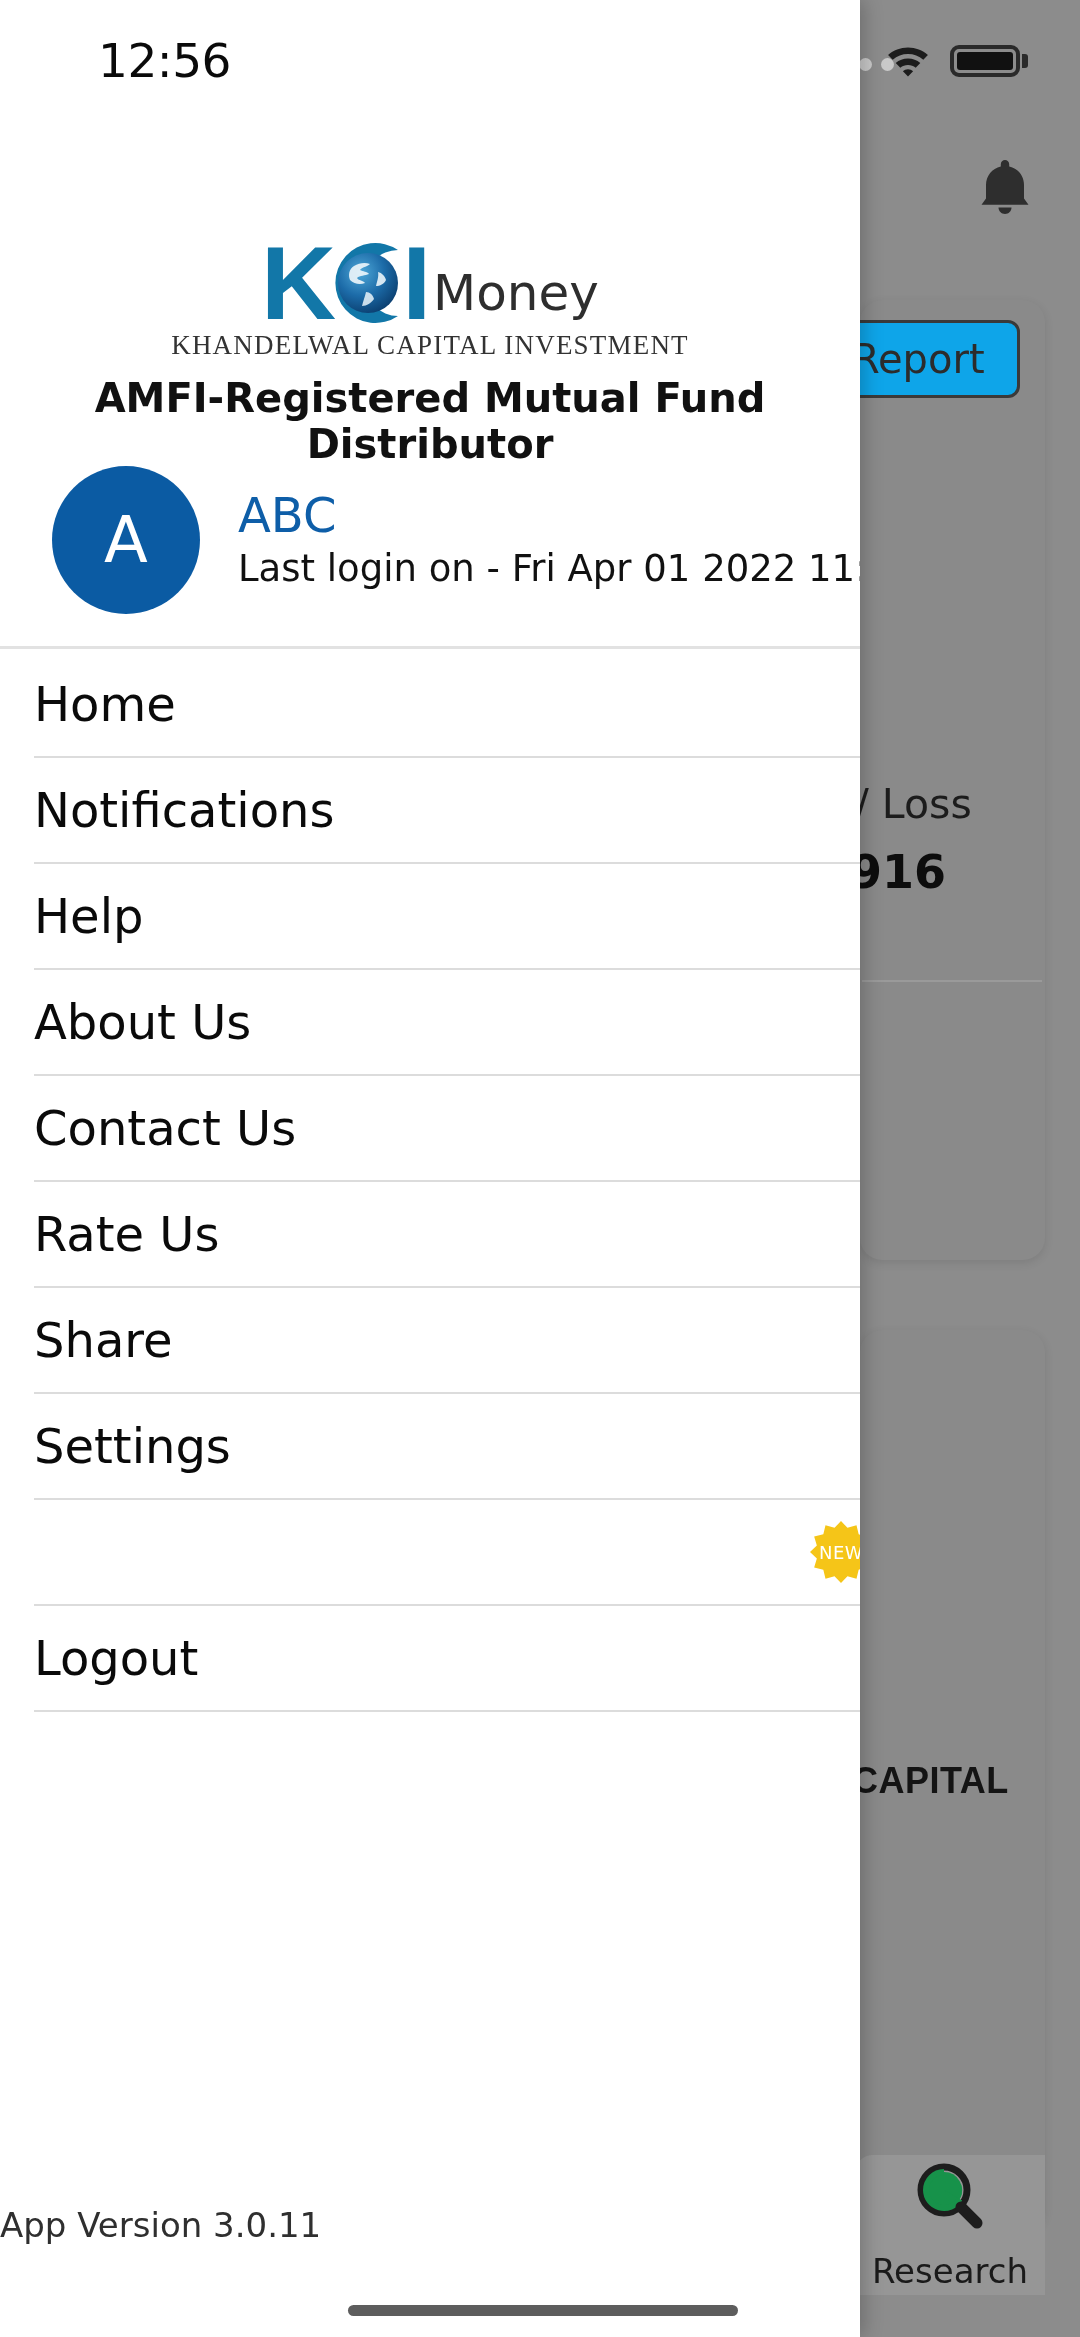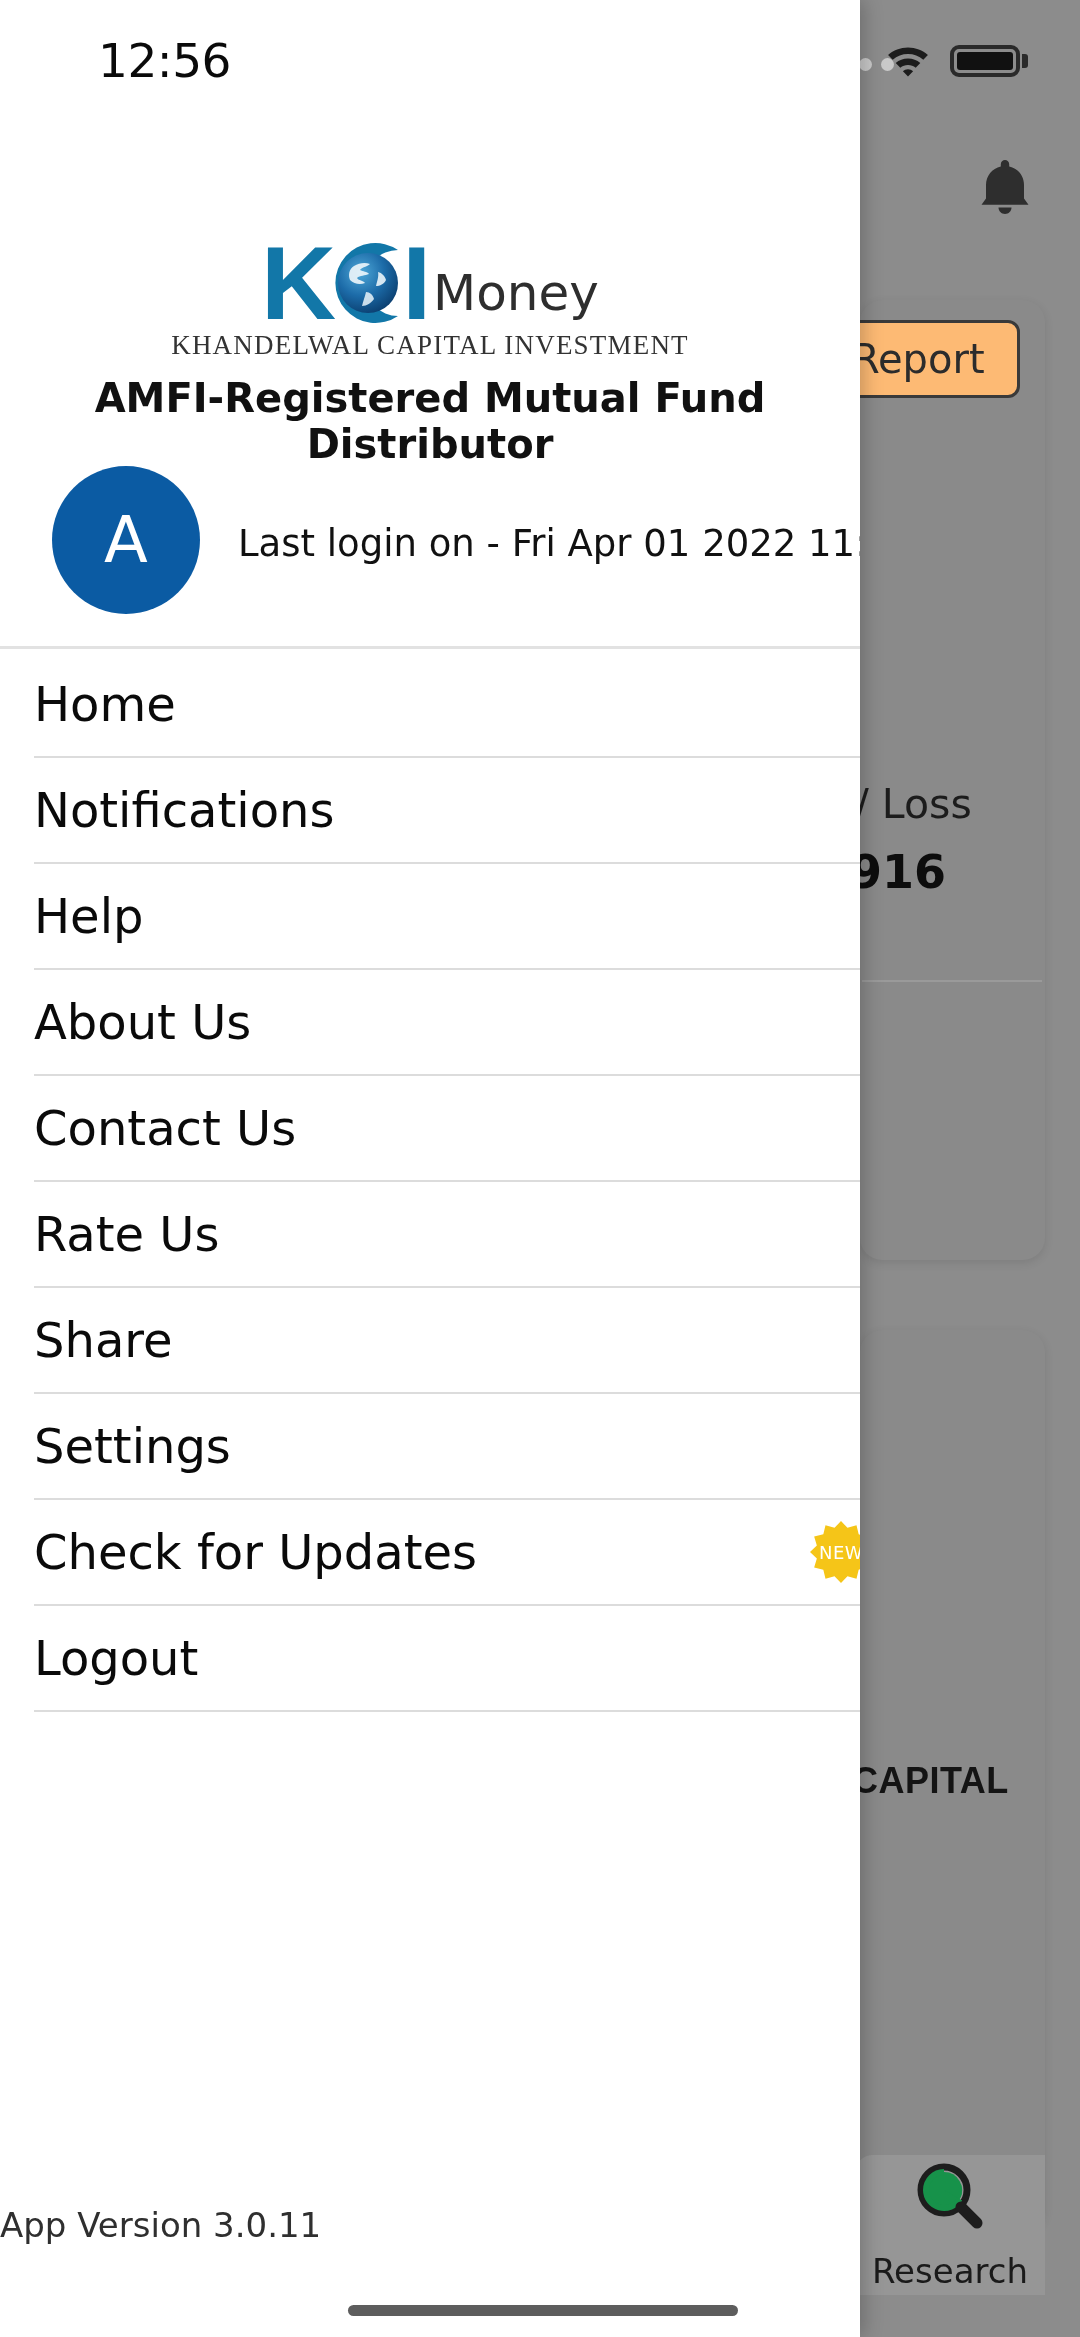--- a/index.html
+++ b/index.html
@@ -71,21 +71,21 @@
   #bg-card-mid   { left: 860px; top: 1330px; width: 185px; height: 900px; }
 
   .bg-report-btn {
     position: absolute; left: 835px; top: 320px;
     width: 185px; height: 78px;
     border: 3px solid #3a3a3a;
     border-radius: 12px;
     display: flex; align-items: center; padding-left: 14px;
     font-size: 40px; color: #2c2c2c;
     font-family: "DejaVu Sans", sans-serif;
-    background: #fdba74;
+    background: #0ea5e9;
   }
   .bg-pl-label {
     position: absolute; left: 855px; top: 780px;
     font-size: 41px; color: #1c1c1c;
     font-family: "DejaVu Sans", sans-serif;
     white-space: nowrap;
   }
   .bg-pl-value {
     position: absolute; left: 850px; top: 845px;
     font-size: 46px; font-weight: bold; color: #0d0d0d;
@@ -353,20 +353,21 @@
         <span class="logo-money">Money</span>
       </div>
       <div class="logo-sub">KHANDELWAL CAPITAL INVESTMENT</div>
     </div>
 
     <div class="amfi-line">AMFI-Registered Mutual Fund Distributor</div>
 
     <div class="profile">
       <div class="avatar">A</div>
       <div class="profile-text">
+        <div class="profile-name">ABC</div>
         <div class="profile-login">Last login on - Fri Apr 01 2022 11:56</div>
       </div>
     </div>
 
     <div class="head-divider"></div>
 
     <div class="menu" id="menu-list">
         <div class="menu-item">
           <span class="menu-label">Home</span>
         </div>
@@ -393,21 +394,20 @@
         <div class="menu-sep"></div>
         <div class="menu-item">
           <span class="menu-label">Share</span>
         </div>
         <div class="menu-sep"></div>
         <div class="menu-item">
           <span class="menu-label">Settings</span>
         </div>
         <div class="menu-sep"></div>
         <div class="menu-item">
-          <span class="menu-label">Check for Updates</span>
           <span class="new-badge"><svg viewBox="0 0 62 62" width="62" height="62">
               <polygon points="31.00,0.00 37.47,6.85 46.50,4.15 48.68,13.32 57.85,15.50 55.15,24.53 62.00,31.00 55.15,37.47 57.85,46.50 48.68,48.68 46.50,57.85 37.47,55.15 31.00,62.00 24.53,55.15 15.50,57.85 13.32,48.68 4.15,46.50 6.85,37.47 0.00,31.00 6.85,24.53 4.15,15.50 13.32,13.32 15.50,4.15 24.53,6.85" fill="#f5c518"></polygon>
             </svg><span class="new-badge-text">NEW</span></span>
         </div>
         <div class="menu-sep"></div>
         <div class="menu-item">
           <span class="menu-label">Logout</span>
         </div>
         <div class="menu-sep"></div>
       </div>

